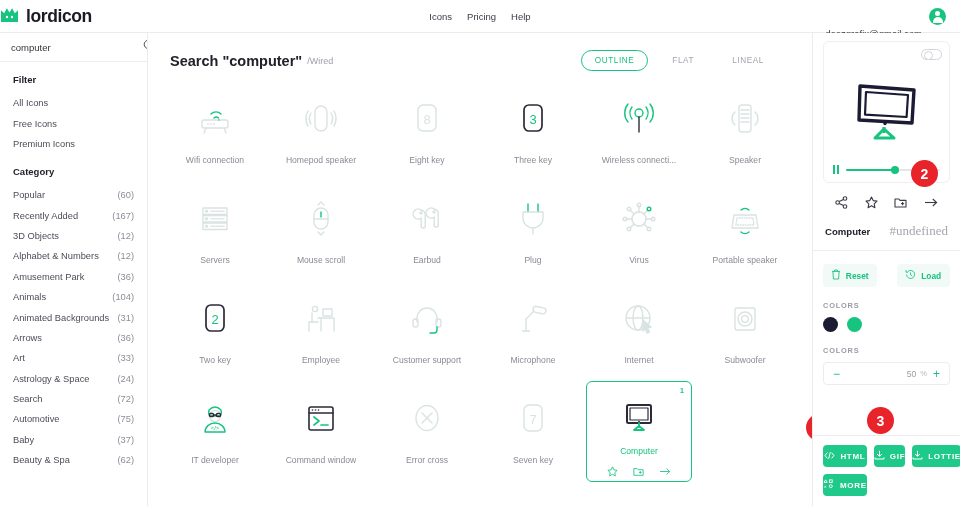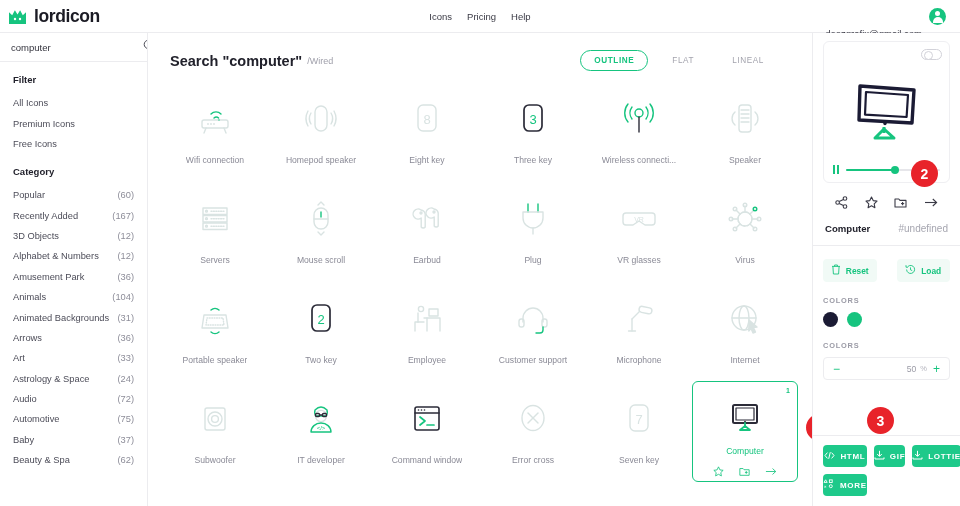--- a/index.html
+++ b/index.html
@@ -13,21 +13,21 @@
   .app { width: 960px; height: 506px; position: relative; }
 
   
   .header {
     height: 33px; width: 100%;
     display: flex; align-items: center;
     border-bottom: 1px solid #ececef;
     background: #fff;
     position: relative;
   }
-  .logo-wrap { display: flex; align-items: center; gap: 7px; padding-left: 8px; width: 160px; }
+  .logo-wrap { display: flex; align-items: flex-start; gap: 7px; padding-left: 0; width: 160px; }
   .crown { width: 19px; height: 17px; flex: 0 0 auto; }
   .logo-text { font-size: 17.5px; font-weight: 700; letter-spacing: -0.4px; color: #1b1b24; }
   .nav { position: absolute; left: 50%; transform: translateX(-50%); display: flex; gap: 15px; justify-content: space-between; }
   .nav a { font-size: 9.5px; color: #3a3a45; text-decoration: none; }
   .acct { margin-left: auto; display: flex; align-items: center; gap: 7px; padding-right: 14px; }
   .acct-mail { font-size: 9.5px; color: #3a3a45; margin-top: 35px; }
   .avatar { width: 17px; height: 17px; border-radius: 50%; background: #16c47f; position: relative; }
   .avatar::before { content:""; position:absolute; width:5px; height:5px; border-radius:50%; background:#fff; left:6px; top:3.5px; }
   .avatar::after { content:""; position:absolute; width:10px; height:6px; border-radius:5px 5px 0 0; background:#fff; left:3.5px; top:9.5px; }
 
@@ -54,21 +54,21 @@
   
   .main { flex: 1; background: #fff; position: relative; height: 473px; overflow: hidden; }
   .main-head { display: flex; align-items: center; padding: 17px 22px 0 22px; }
   .search-title { font-size: 14.5px; font-weight: 700; color: #21212b; }
   .search-sub { font-size: 9px; color: #a0a0ab; margin-left: 5px; }
   .styles { margin-left: auto; display: flex; align-items: center; gap: 10px; padding-right: 12px; }
   .style-pill {
     font-size: 8.2px; letter-spacing: 0.6px; color: #a3a3ad;
     padding: 5px 13px; border-radius: 12px; border: 1px solid transparent; cursor: pointer;
   }
-  .style-pill.active { color: #16c47f; border-color: #16c47f; font-weight: 700; }
+  .style-pill.active { color: #16c47f; border-color: #16c47f; font-weight: 400; }
 
   
   .grid { display: grid; grid-template-columns: repeat(6, 1fr); padding: 10px 14px 0 14px; }
   .cell {
     height: 100px; display: flex; flex-direction: column;
     align-items: center; justify-content: flex-start; position: relative;
     padding-top: 14px; cursor: pointer;
   }
   .cell .art { height: 46px; display: flex; align-items: center; justify-content: center; }
   .cell .lbl { font-size: 8.6px; color: #8a8a96; margin-top: 14px; text-align: center; max-width: 92px;
@@ -96,21 +96,21 @@
   .pause { display: flex; gap: 2px; }
   .pause i { display: block; width: 2px; height: 9px; background: #16c47f; }
   .track { flex: 1; height: 2px; background: #e6e6ea; border-radius: 2px; position: relative; }
   .track .fill { position: absolute; left: 0; top: 0; height: 2px; width: 52%; background: #16c47f; border-radius: 2px; }
   .track .knob { position: absolute; left: 52%; top: -3px; width: 8px; height: 8px; border-radius: 50%; background: #16c47f; margin-left: -4px; }
 
   .tool-row { display: flex; justify-content: space-around; align-items: center; padding: 12px 4px 0; }
   .tool-row svg { stroke: #3b3b47; }
   .name-row { display: flex; justify-content: space-between; align-items: baseline; padding: 10px 2px 11px; }
   .icon-name { font-size: 9.6px; font-weight: 700; color: #22222c; }
-  .icon-tag { font-size: 10px; color: #a6a6b0; }
+  .icon-tag { font-size: 13px; color: #a6a6b0; font-family: Liberation Serif, serif; }
   .divider { height: 1px; background: #ececef; margin: 0 -10px; }
 
   .btn-row { display: flex; gap: 20px; padding-top: 13px; }
   .soft-btn {
     flex: 1; height: 23px; background: #f1faf6; border-radius: 4px; display: flex;
     align-items: center; justify-content: center; gap: 5px; color: #16c47f;
     font-size: 8.4px; font-weight: 700; cursor: pointer;
   }
   .lbl-cap { font-size: 7.4px; letter-spacing: 0.8px; color: #9b9ba6; font-weight: 700; padding-top: 14px; }
   .swatches { display: flex; gap: 9px; padding-top: 7px; }
@@ -182,24 +182,24 @@
             <line x1="8.6" y1="8.6" x2="12" y2="12" stroke="#4a4a55" stroke-width="1"></line>
           </svg>
         </span>
       </div>
 
       <div class="sec-title">Filter</div>
       <div class="side-item">
         <span>All Icons</span>
       </div>
       <div class="side-item">
+        <span>Free Icons</span>
+      </div>
+      <div class="side-item">
         <span>Premium Icons</span>
-      </div>
-      <div class="side-item">
-        <span>Free Icons</span>
       </div>
 
       <div class="sec-title">Category</div>
       <div id="cat-list">
           <div class="side-item">
             <span>Popular</span>
             <span class="cnt">(60)</span>
           </div>
           <div class="side-item">
             <span>Recently Added</span>
@@ -231,21 +231,21 @@
           </div>
           <div class="side-item">
             <span>Art</span>
             <span class="cnt">(33)</span>
           </div>
           <div class="side-item">
             <span>Astrology &amp; Space</span>
             <span class="cnt">(24)</span>
           </div>
           <div class="side-item">
-            <span>Audio</span>
+            <span>Search</span>
             <span class="cnt">(72)</span>
           </div>
           <div class="side-item">
             <span>Automotive</span>
             <span class="cnt">(75)</span>
           </div>
           <div class="side-item">
             <span>Baby</span>
             <span class="cnt">(37)</span>
           </div>
@@ -382,29 +382,20 @@
           <div class="cell">
             <div class="art">
               <svg width="40" height="40" viewBox="0 0 40 40" fill="none" stroke-width="1.4" stroke-linecap="round" stroke-linejoin="round">
                 <line x1="15" y1="6" x2="15" y2="14" stroke="#16c47f"></line>
                 <line x1="25" y1="6" x2="25" y2="14" stroke="#16c47f"></line>
                 <path d="M10 14 L30 14 L30 20 a10 10 0 0 1 -20 0 Z" stroke="#d9e3e2"></path>
                 <line x1="20" y1="30" x2="20" y2="36" stroke="#d9e3e2"></line>
               </svg>
             </div>
             <div class="lbl">Plug</div>
-          </div>
-          <div class="cell">
-            <div class="art">
-              <svg width="40" height="40" viewBox="0 0 40 40" fill="none" stroke-width="1.4" stroke-linecap="round" stroke-linejoin="round">
-                <path d="M7 15 L33 15 a3 3 0 0 1 3 3 l0 6 a3 3 0 0 1 -3 3 l-7 0 l-6 -4 l-6 4 l-7 0 a3 3 0 0 1 -3 -3 l0 -6 a3 3 0 0 1 3 -3 Z" stroke="#d9e3e2"></path>
-                <text x="20" y="24" font-size="7" fill="#d9e3e2" stroke="none" text-anchor="middle" font-family="Liberation Sans">VR</text>
-              </svg>
-            </div>
-            <div class="lbl">VR glasses</div>
           </div>
           <div class="cell">
             <div class="art">
               <svg width="40" height="40" viewBox="0 0 40 40" fill="none" stroke-width="1.4" stroke-linecap="round" stroke-linejoin="round">
                 <circle cx="20" cy="21" r="7" stroke="#d9e3e2"></circle>
                 <circle cx="20" cy="21" r="7" fill="none" stroke="#d9e3e2" stroke-dasharray="0.8 3"></circle>
                 <line x1="20" y1="14" x2="20" y2="8" stroke="#d9e3e2"></line>
                 <circle cx="20" cy="7" r="1.8" stroke="#d9e3e2"></circle>
                 <line x1="27" y1="21" x2="33" y2="21" stroke="#d9e3e2"></line>
                 <circle cx="34" cy="21" r="1.8" stroke="#d9e3e2"></circle>

